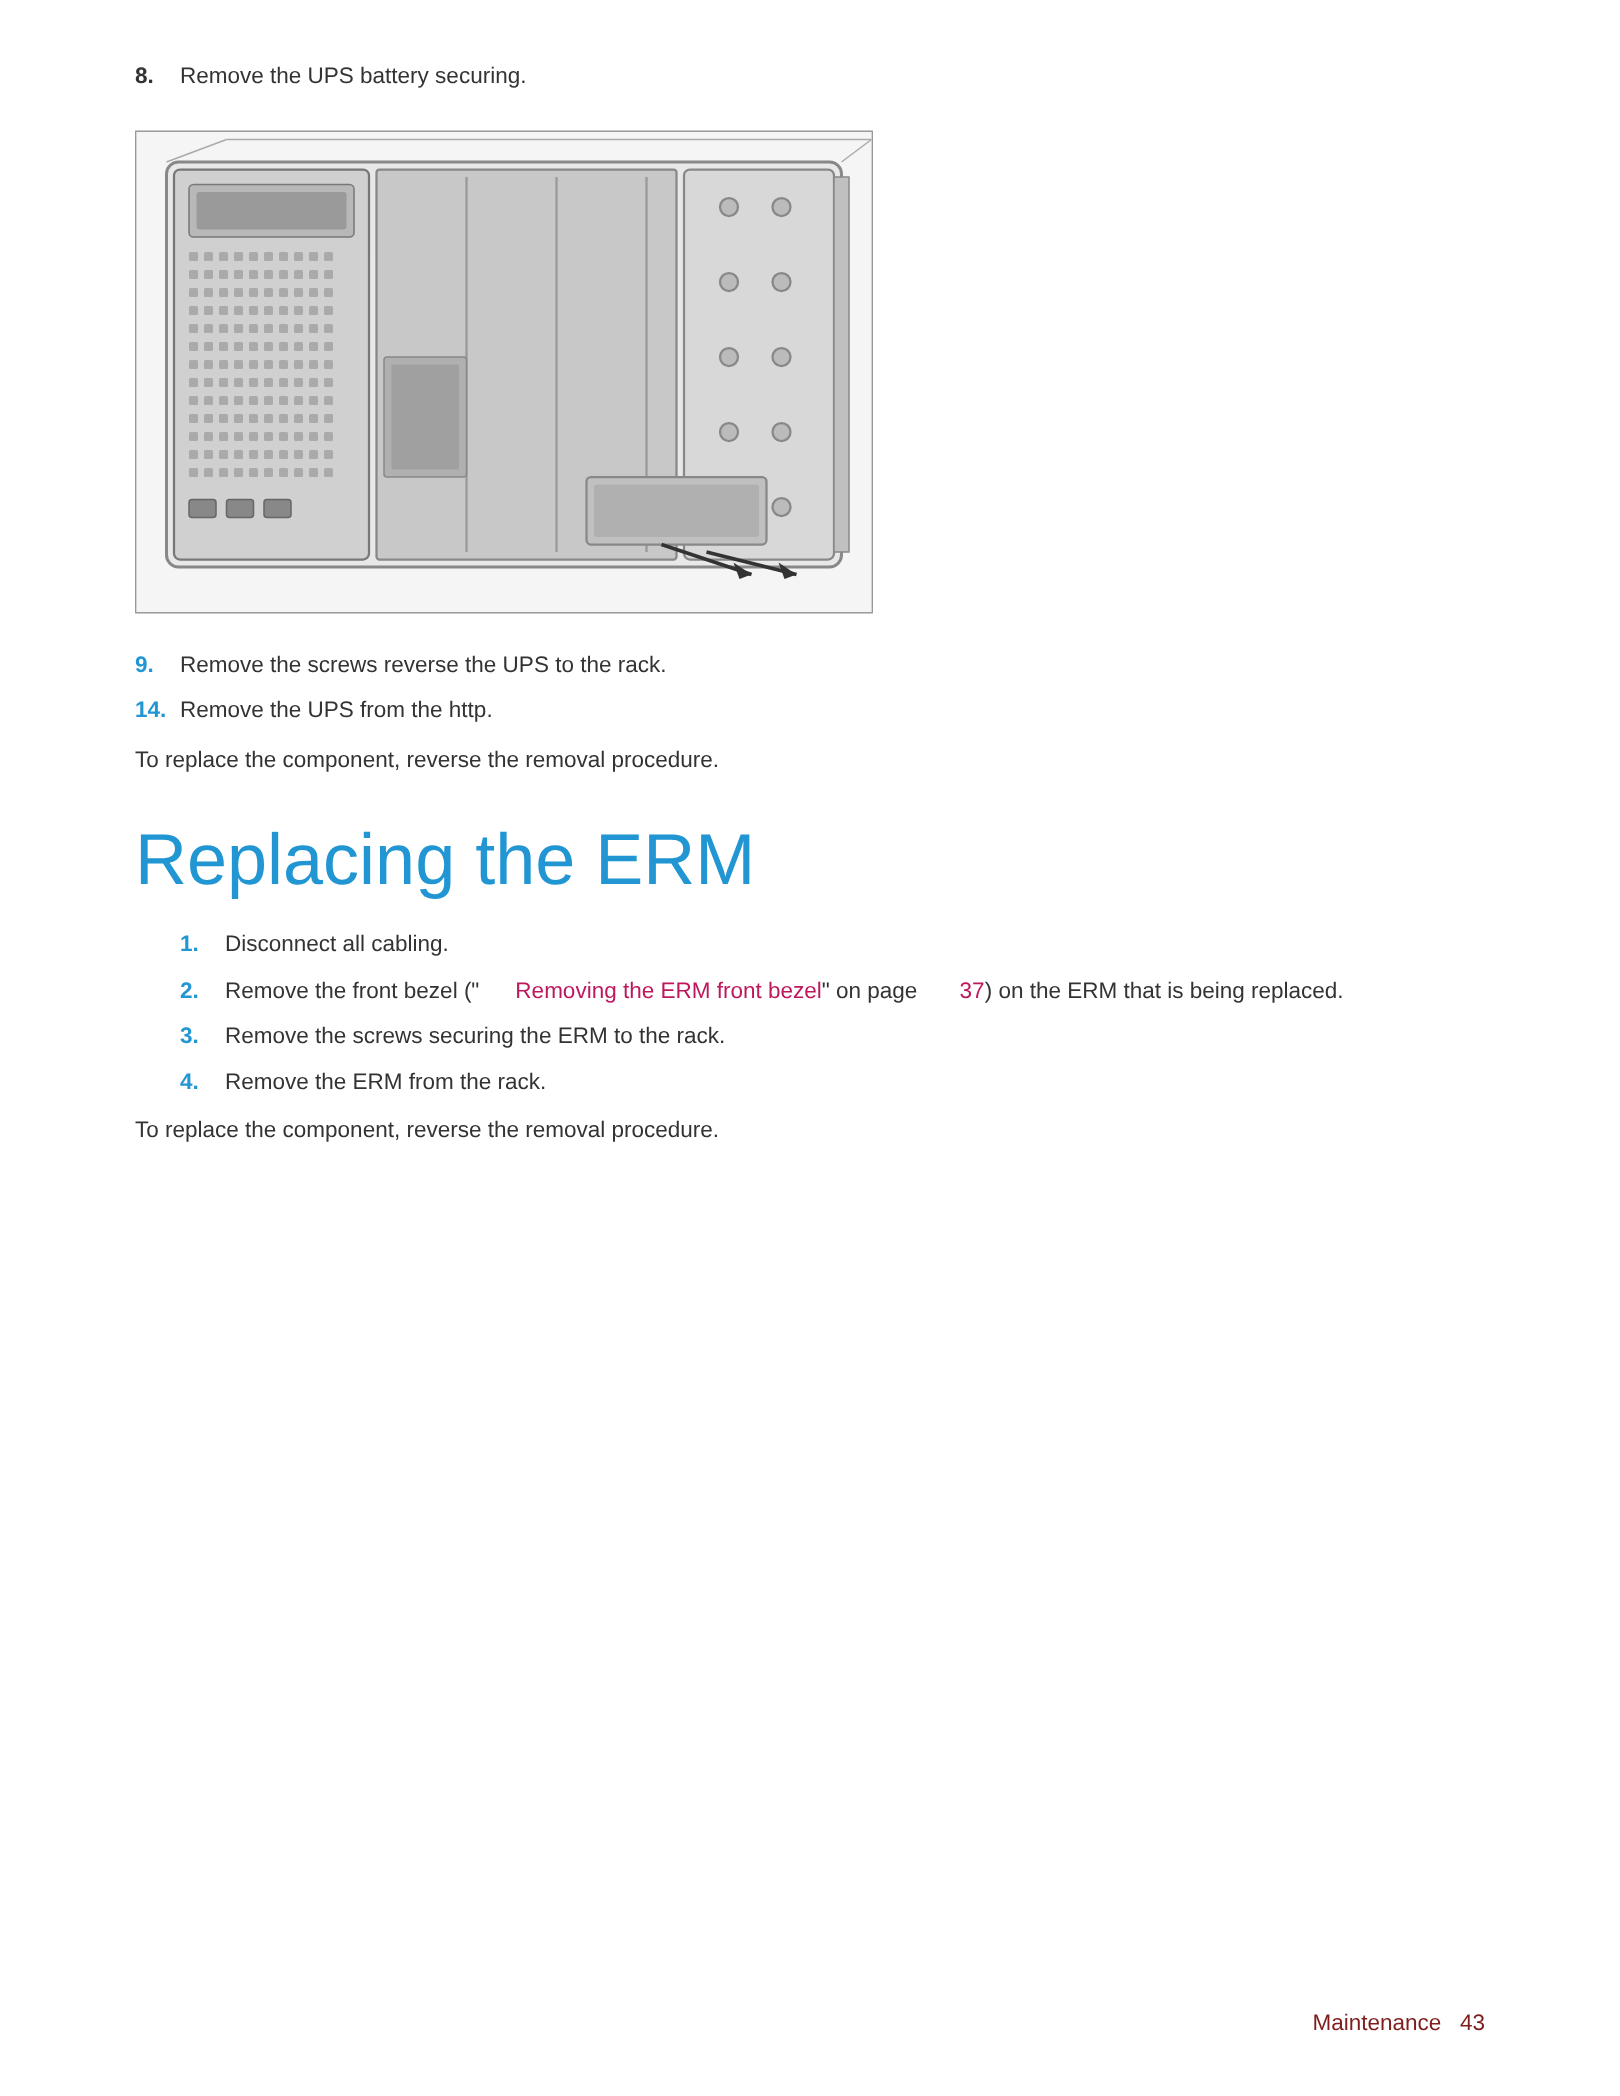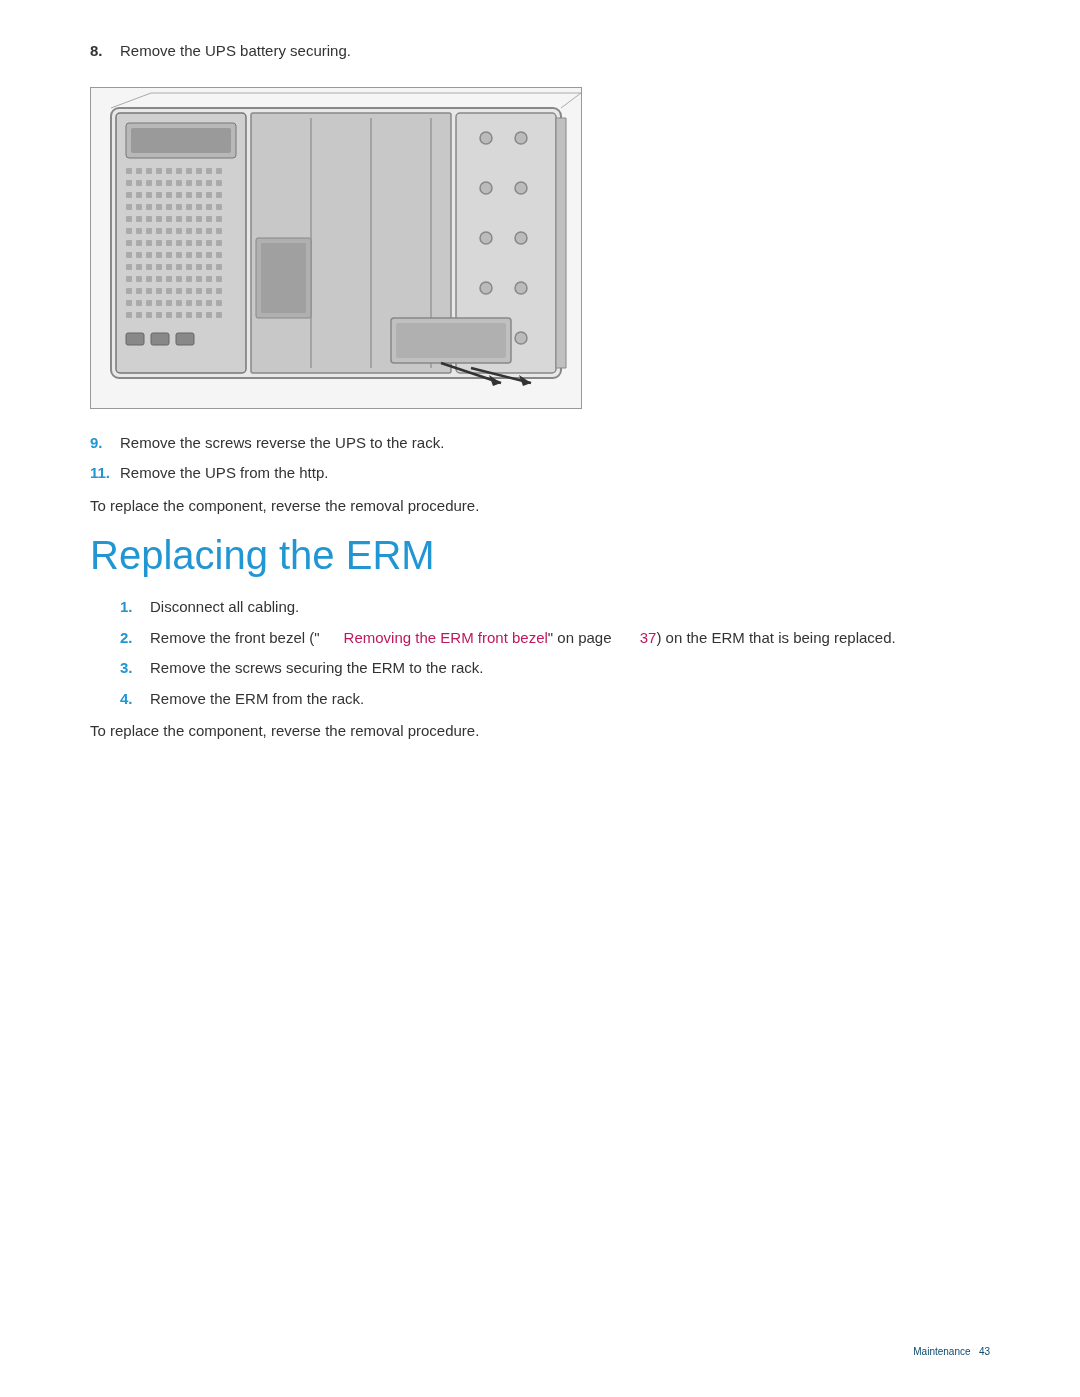--- a/index.html
+++ b/index.html
@@ -41,25 +41,25 @@
       min-width: 30px;
       flex-shrink: 0;
     }
 
     .step-text {
       flex: 1;
       line-height: 1.5;
     }
 
     .section-heading {
-      font-size: 40px;
+      font-size: 48px;
       font-weight: normal;
       color: #2196d3;
       margin-bottom: 18px;
-      margin-top: 16px;
+      margin-top: 28px;
     }
 
     .section-intro-indented {
       margin-bottom: 12px;
       line-height: 1.5;
       margin-left: 30px;
     }
 
     .replace-note {
       margin-top: 10px;
@@ -81,22 +81,22 @@
     }
 
     .device-image-svg {
       display: block;
     }
 
     .footer {
       position: absolute;
       bottom: 40px;
       right: 90px;
-      font-size: 10px;
-      color: #0c4a6e;
+      font-size: 15px;
+      color: #7f1d1d;
     }
 
     .steps-block {
       margin-left: 30px;
     }
   </style>
 </head>
 <body>
 
 <div class="page-content">
@@ -310,21 +310,21 @@
   </div>
 
   
   <div class="step-item">
     <span class="step-number">9.</span>
     <span class="step-text">Remove the screws reverse the UPS to the rack.</span>
   </div>
 
   
   <div class="step-item">
-    <span class="step-number">11.</span>
+    <span class="step-number">14.</span>
     <span class="step-text">Remove the UPS from the http.</span>
   </div>
 
   
   <div class="replace-note">
     <span>To replace the component, reverse the removal procedure.</span>
   </div>
 
   
   <h2 class="section-heading">Replacing the ERM</h2>

